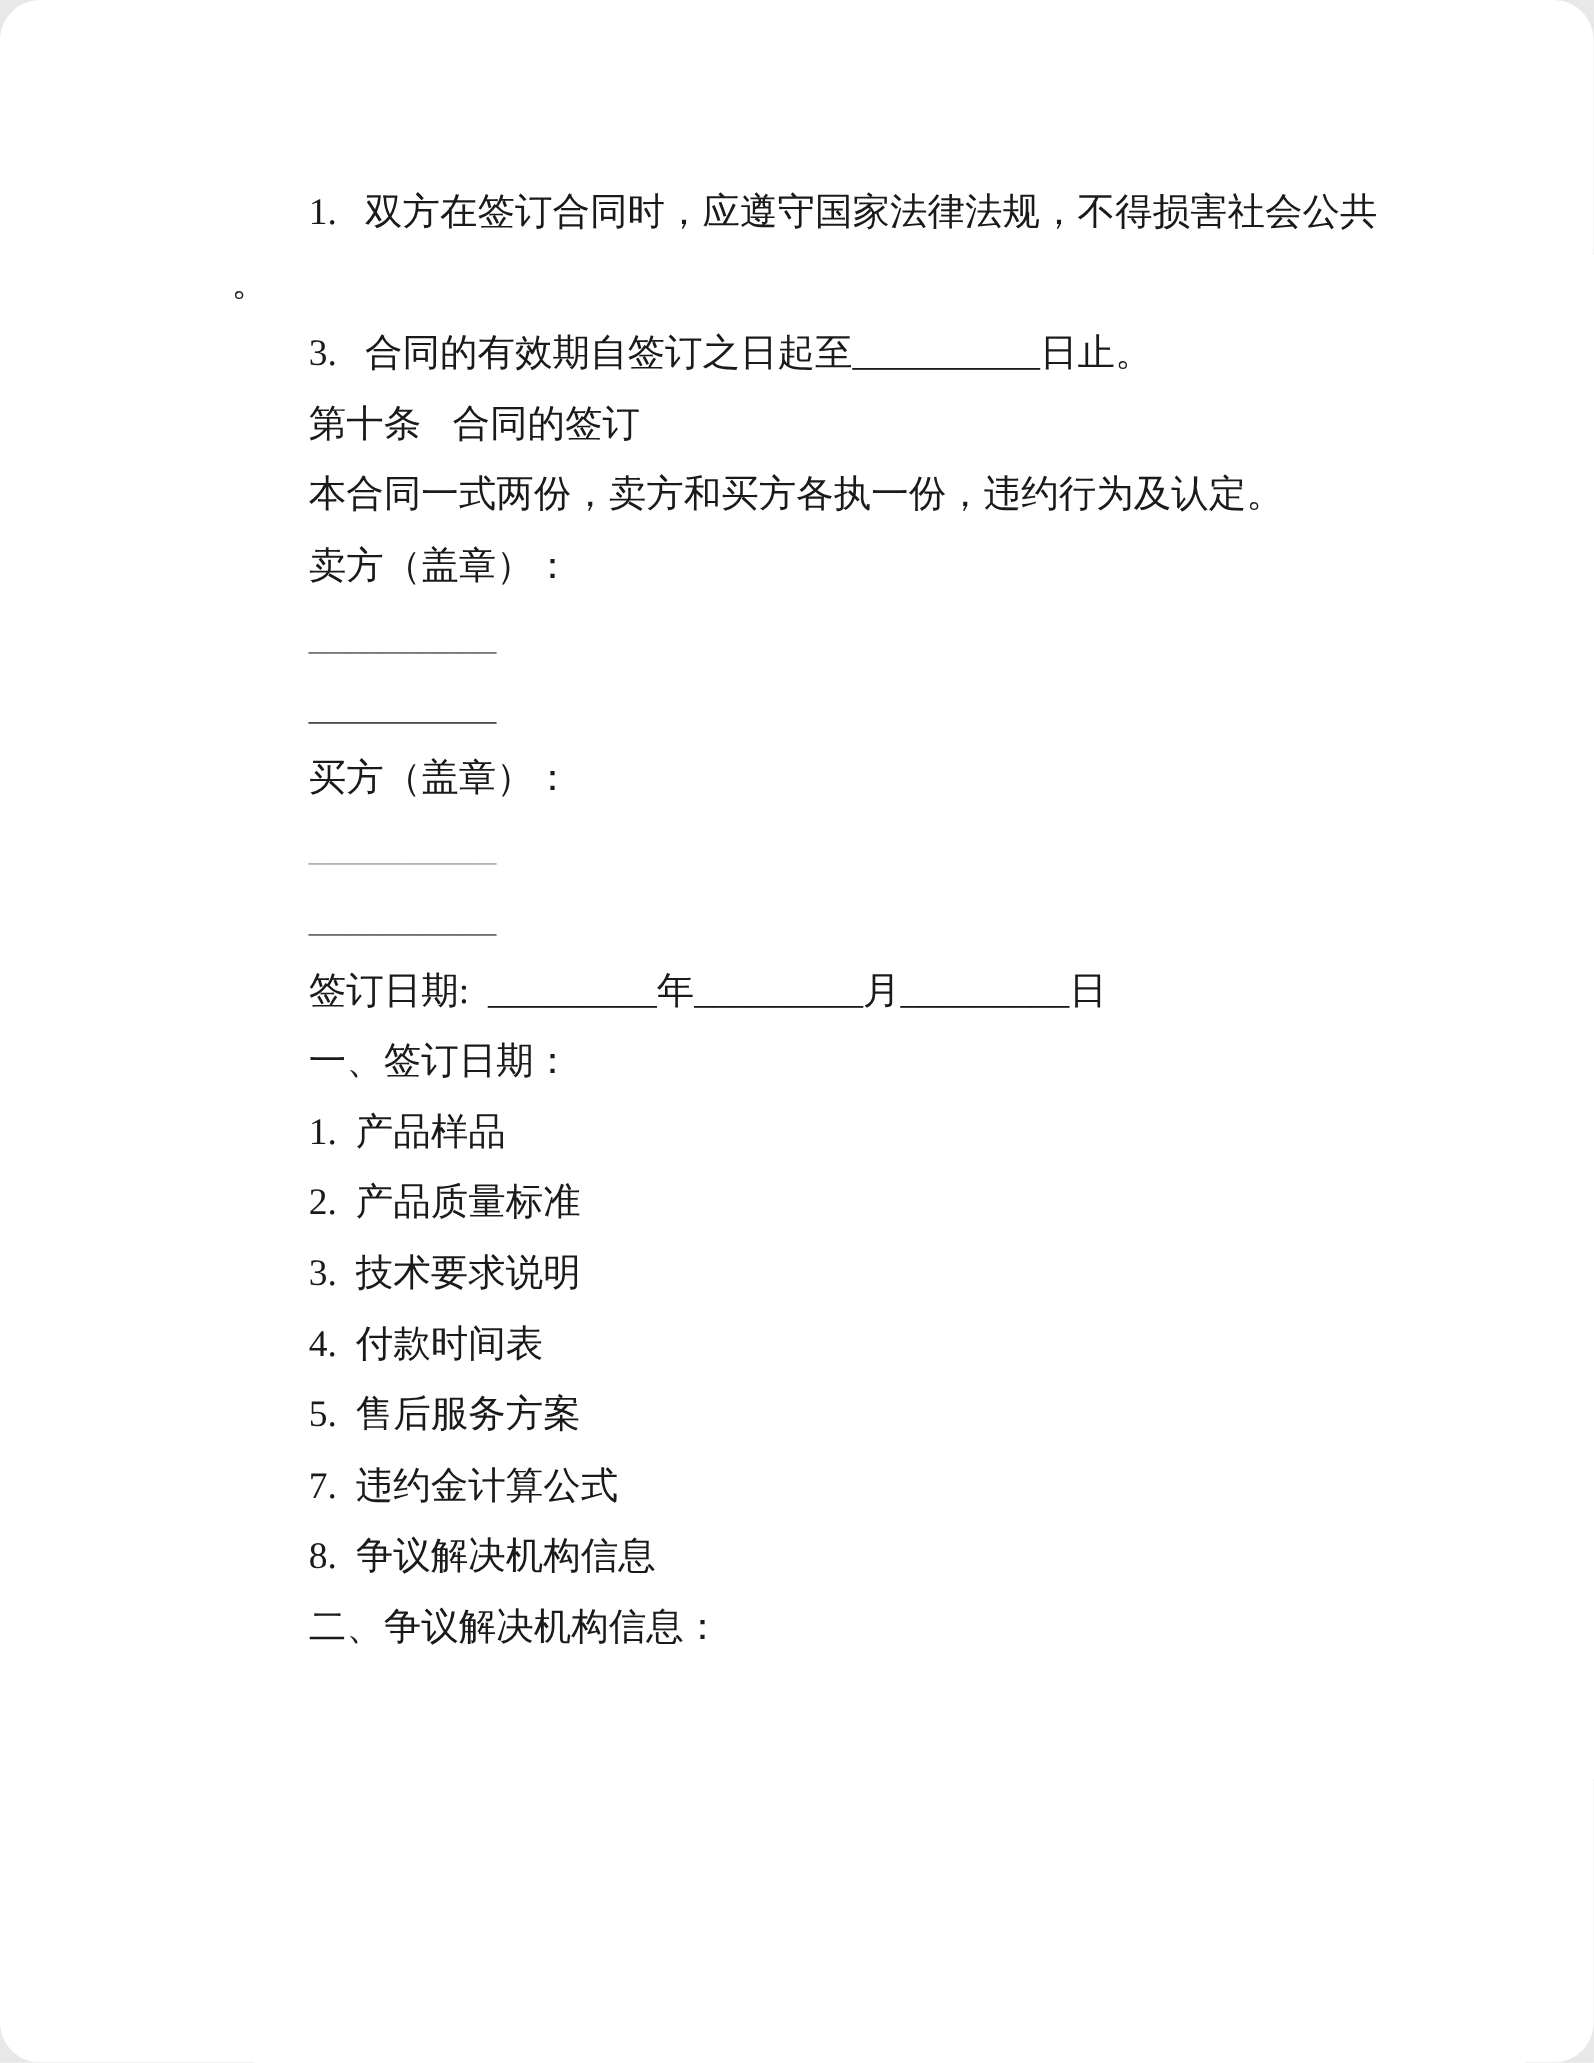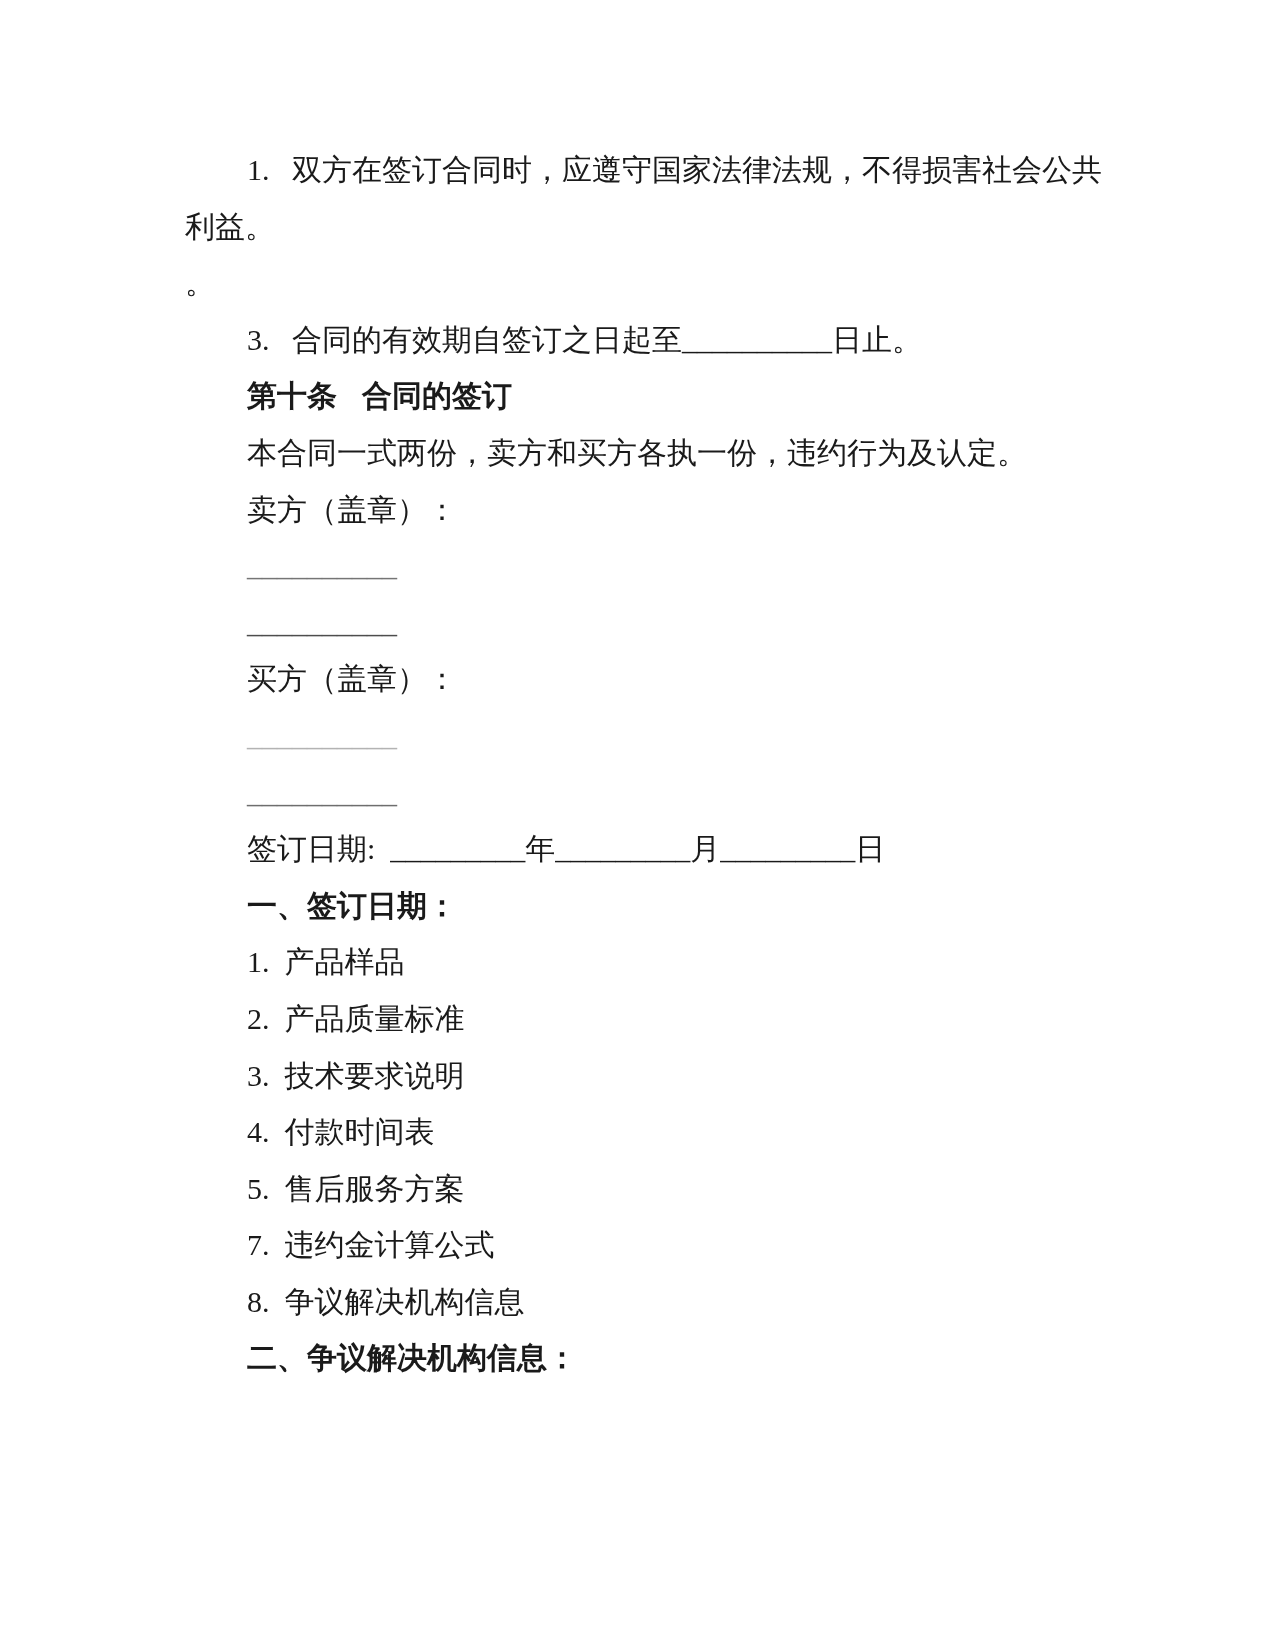--- a/index.html
+++ b/index.html
@@ -3,55 +3,55 @@
 <meta charset="utf-8">
 <style>
   html, body { margin: 0; padding: 0; background: #e8e8e8; }
   .page {
     position: relative;
     width: 1275px;
     height: 1650px;
     margin: 0 auto;
     background: #ffffff;
     overflow: hidden;
+    border-radius: 32px;
   }
   .doc {
     position: absolute;
     top: 142px;
     left: 185px;
     width: 905px;
     font-family: "Liberation Serif", "DejaVu Serif", serif;
     font-size: 30px;
     line-height: 56.6px;
     color: #1a1a1a;
     letter-spacing: 0;
   }
   .ln {
     height: 56.6px;
     white-space: pre;
   }
   .ind { padding-left: 62px; }
   .hd {
-    font-weight: 700;
+    font-weight: 400;
     font-family: "Liberation Sans", "DejaVu Sans", sans-serif;
   }
   
   .u-s1 { color: #757575; }
   .u-s2 { color: #4d4d4d; }
   .u-b1 { color: #b3b3b3; }
   .u-b2 { color: #6e6e6e; }
 </style>
 </head>
 <body>
 
 <div class="page">
   <div class="doc">
 
     <div class="ln ind">1.&nbsp;&nbsp;&nbsp;双方在签订合同时，应遵守国家法律法规，不得损害社会公共</div>
-    <div class="ln">利益。</div>
     <div class="ln">。</div>
     <div class="ln ind">3.&nbsp;&nbsp;&nbsp;合同的有效期自签订之日起至__________日止。</div>
 
     <div class="ln ind hd">第十条&nbsp;&nbsp;&nbsp;合同的签订</div>
     <div class="ln ind">本合同一式两份，卖方和买方各执一份，违约行为及认定。</div>
 
     <div class="ln ind">卖方（盖章）：</div>
     <div class="ln ind u-s1">__________</div>
     <div class="ln ind u-s2">__________</div>
 

